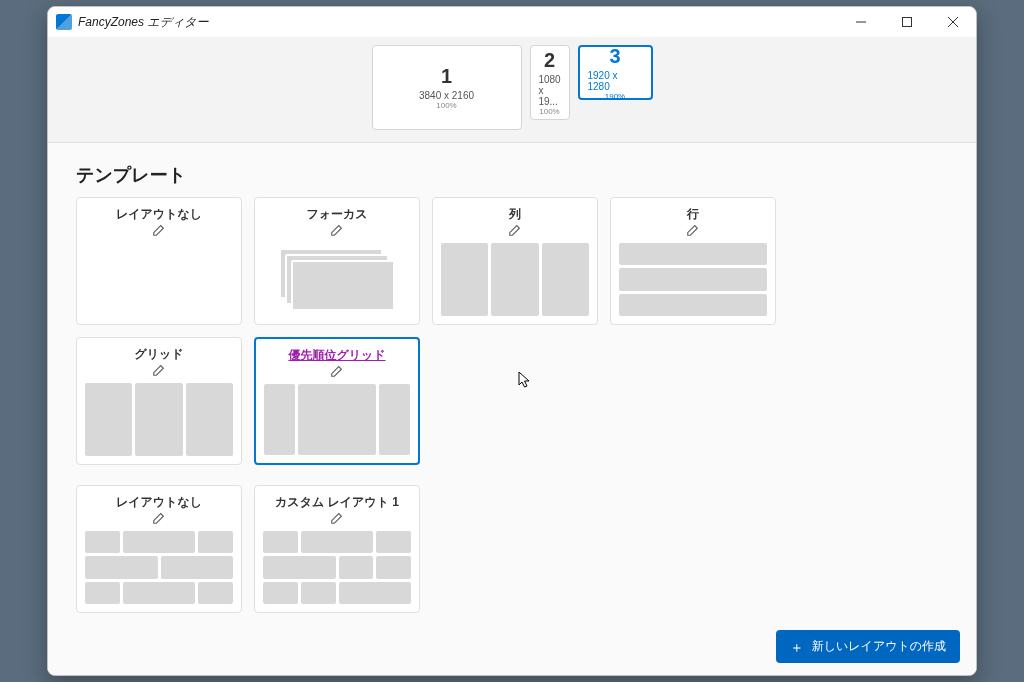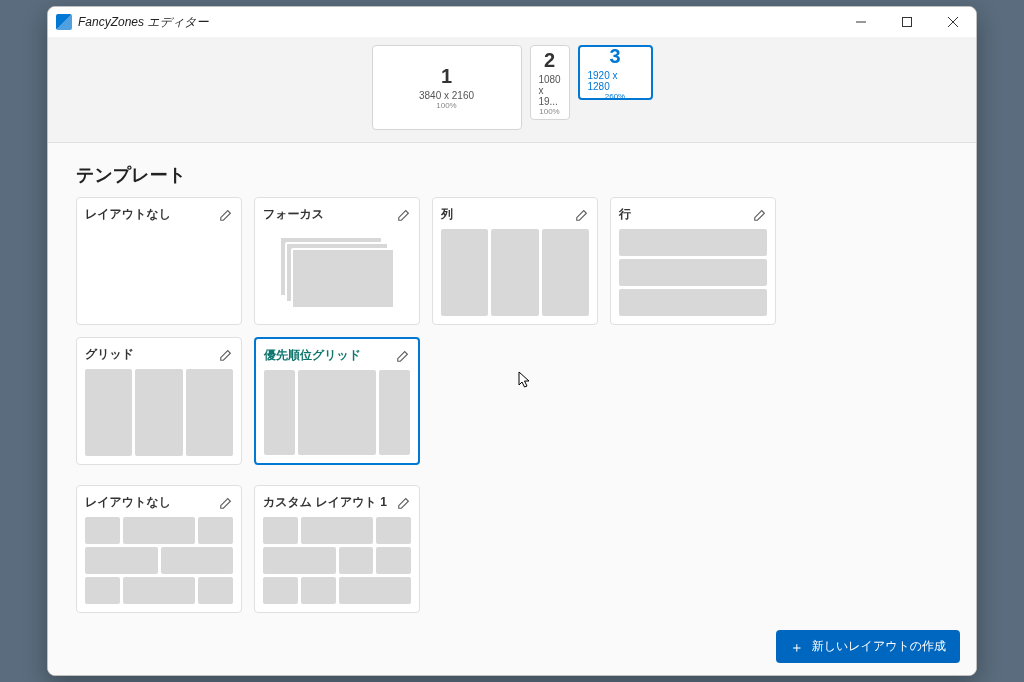--- a/index.html
+++ b/index.html
@@ -109,26 +109,27 @@
     background: #fff;
     border: 1px solid #e0e0e0;
     border-radius: 4px;
     padding: 8px;
     display: flex;
     flex-direction: column;
   }
   .layout-card.selected {
     border: 2px solid #0078d4;
   }
-  .layout-card.selected .card-title { color: #0f766e; }
+  .layout-card.selected .card-title { color: #a21caf; text-decoration: underline; }
   .card-head {
     display: flex;
     align-items: center;
     justify-content: space-between;
     margin-bottom: 6px;
+    flex-direction: column;
   }
   .card-title {
     font-size: 12px;
     font-weight: 600;
     color: #333;
   }
   .edit-icon {
     width: 14px; height: 14px;
     color: #606060;
   }
@@ -229,21 +230,21 @@
       <div class="scale">100%</div>
     </div>
     <div class="monitor-card m2">
       <div class="num">2</div>
       <div class="res">1080 x 19...</div>
       <div class="scale">100%</div>
     </div>
     <div class="monitor-card m3 selected">
       <div class="num">3</div>
       <div class="res">1920 x 1280</div>
-      <div class="scale">260%</div>
+      <div class="scale">190%</div>
     </div>
   </div>
 
   <div class="content">
 
     <div class="section-title">テンプレート</div>
 
     <div class="layout-grid">
 
       <div class="layout-card">

